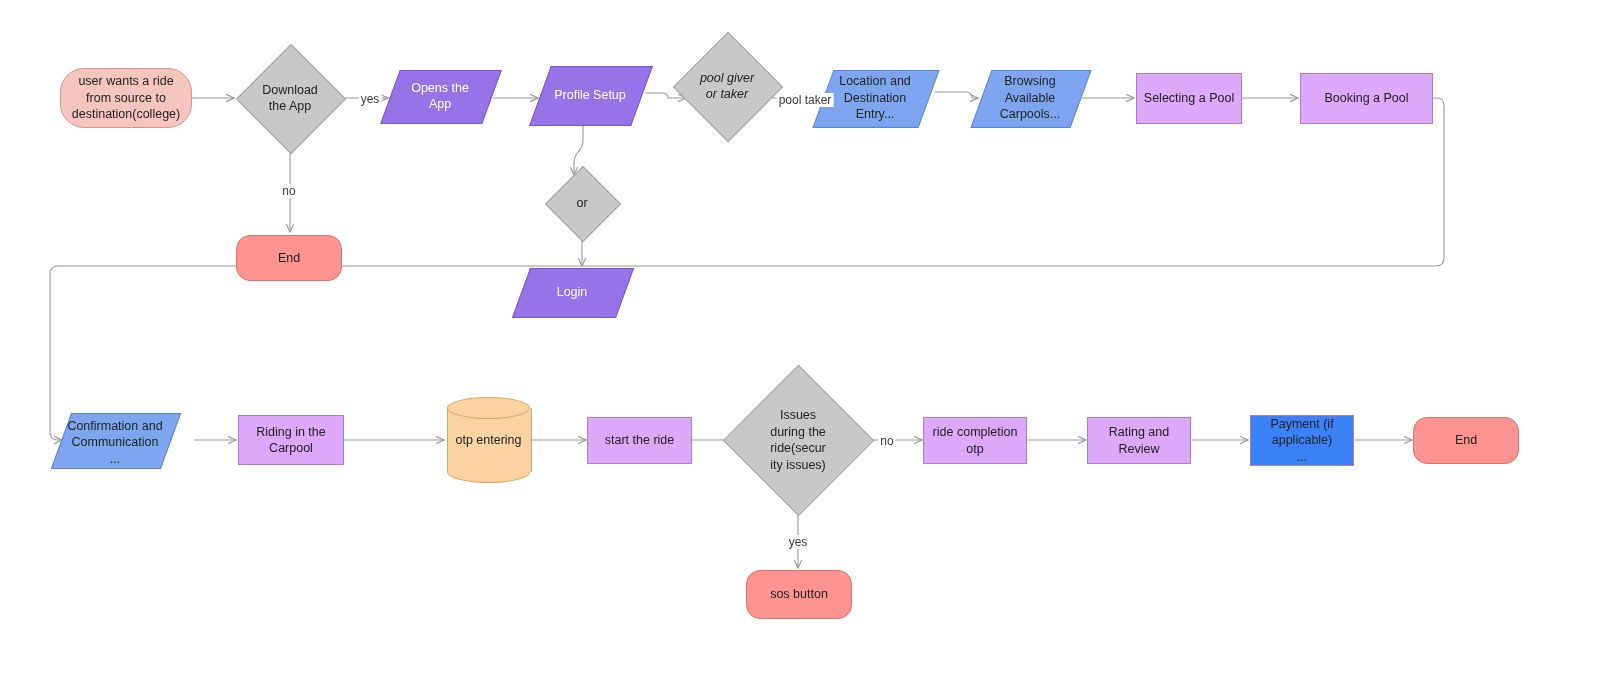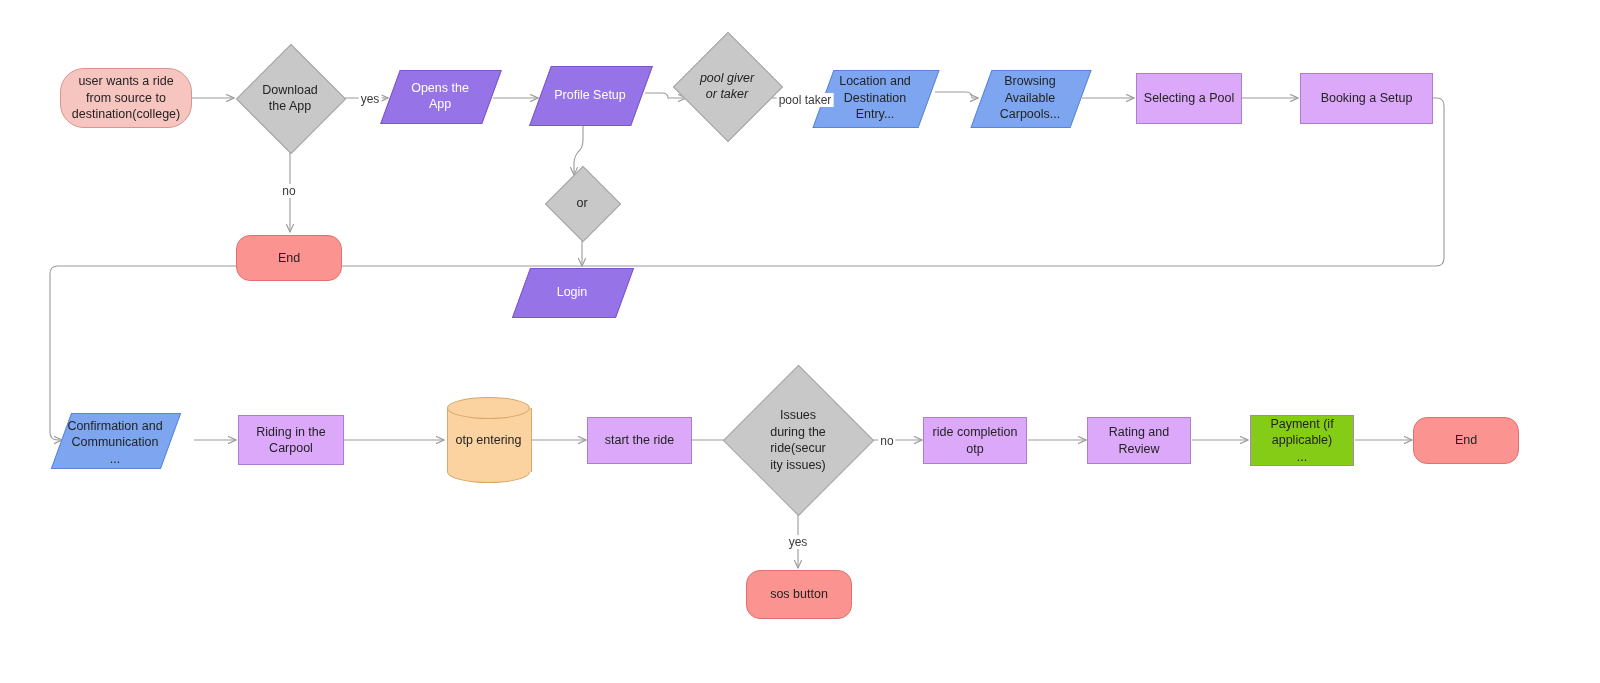--- a/index.html
+++ b/index.html
@@ -192,21 +192,21 @@
     <span class="lbl">Browsing
 Available
 Carpools...</span>
   </div>
 
   <div class="node shape-rect" style="left:1136px;top:73px;width:106px;height:51px;background:#dca8fa;">
     <span class="lbl">Selecting a Pool</span>
   </div>
 
   <div class="node shape-rect" style="left:1300px;top:73px;width:133px;height:51px;background:#dca8fa;">
-    <span class="lbl">Booking a Setup</span>
+    <span class="lbl">Booking a Pool</span>
   </div>
 
   <div class="node shape-rounded" style="left:236px;top:235px;width:106px;height:46px;background:#fb9490;border-color:#e0726e;">
     <span class="lbl">End</span>
   </div>
 
   <div class="node shape-diamond" style="left:556px;top:177px;width:52px;height:52px;">
     <span class="dia"></span>
     <span class="lbl">or</span>
   </div>
@@ -247,21 +247,21 @@
   </div>
 
   <div class="node shape-rect" style="left:923px;top:417px;width:104px;height:47px;background:#dca8fa;">
     <span class="lbl">ride completion otp</span>
   </div>
 
   <div class="node shape-rect" style="left:1087px;top:417px;width:104px;height:47px;background:#dca8fa;">
     <span class="lbl">Rating and Review</span>
   </div>
 
-  <div class="node shape-rect" style="left:1250px;top:415px;width:104px;height:51px;background:#84cc16;">
+  <div class="node shape-rect" style="left:1250px;top:415px;width:104px;height:51px;background:#3b82f6;">
     <span class="lbl">Payment (if
 applicable)
 ...</span>
   </div>
 
   <div class="node shape-rounded" style="left:1413px;top:417px;width:106px;height:47px;background:#fb9490;border-color:#e0726e;">
     <span class="lbl">End</span>
   </div>
 
   <div class="node shape-rounded" style="left:746px;top:570px;width:106px;height:49px;background:#fb9490;border-color:#e0726e;">

